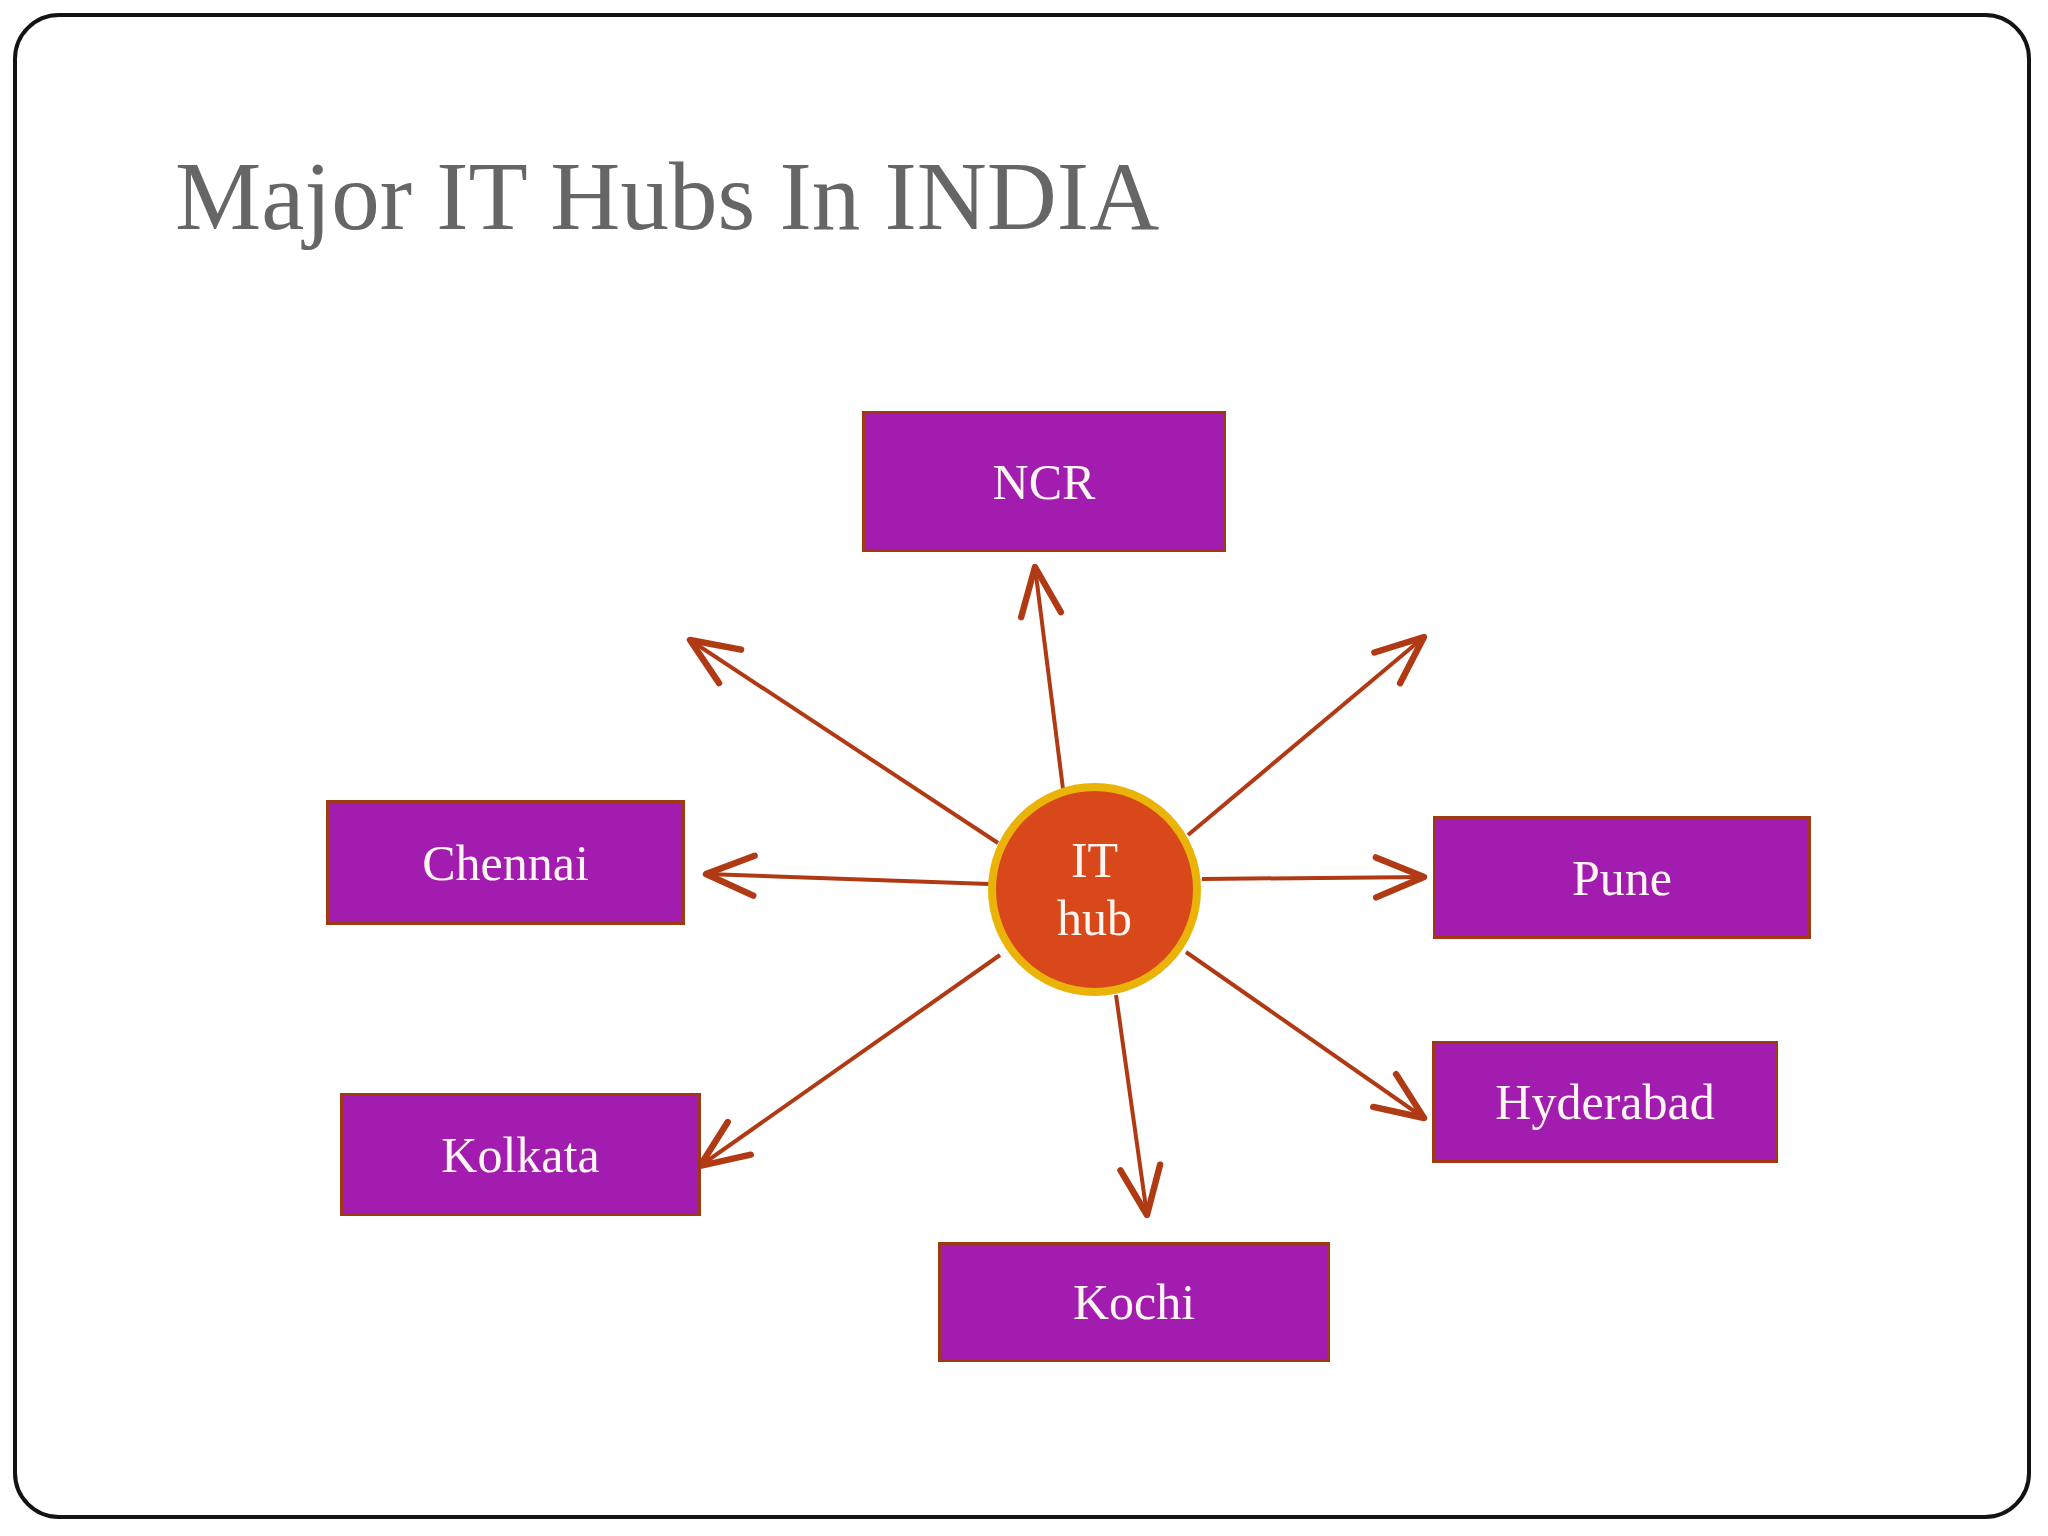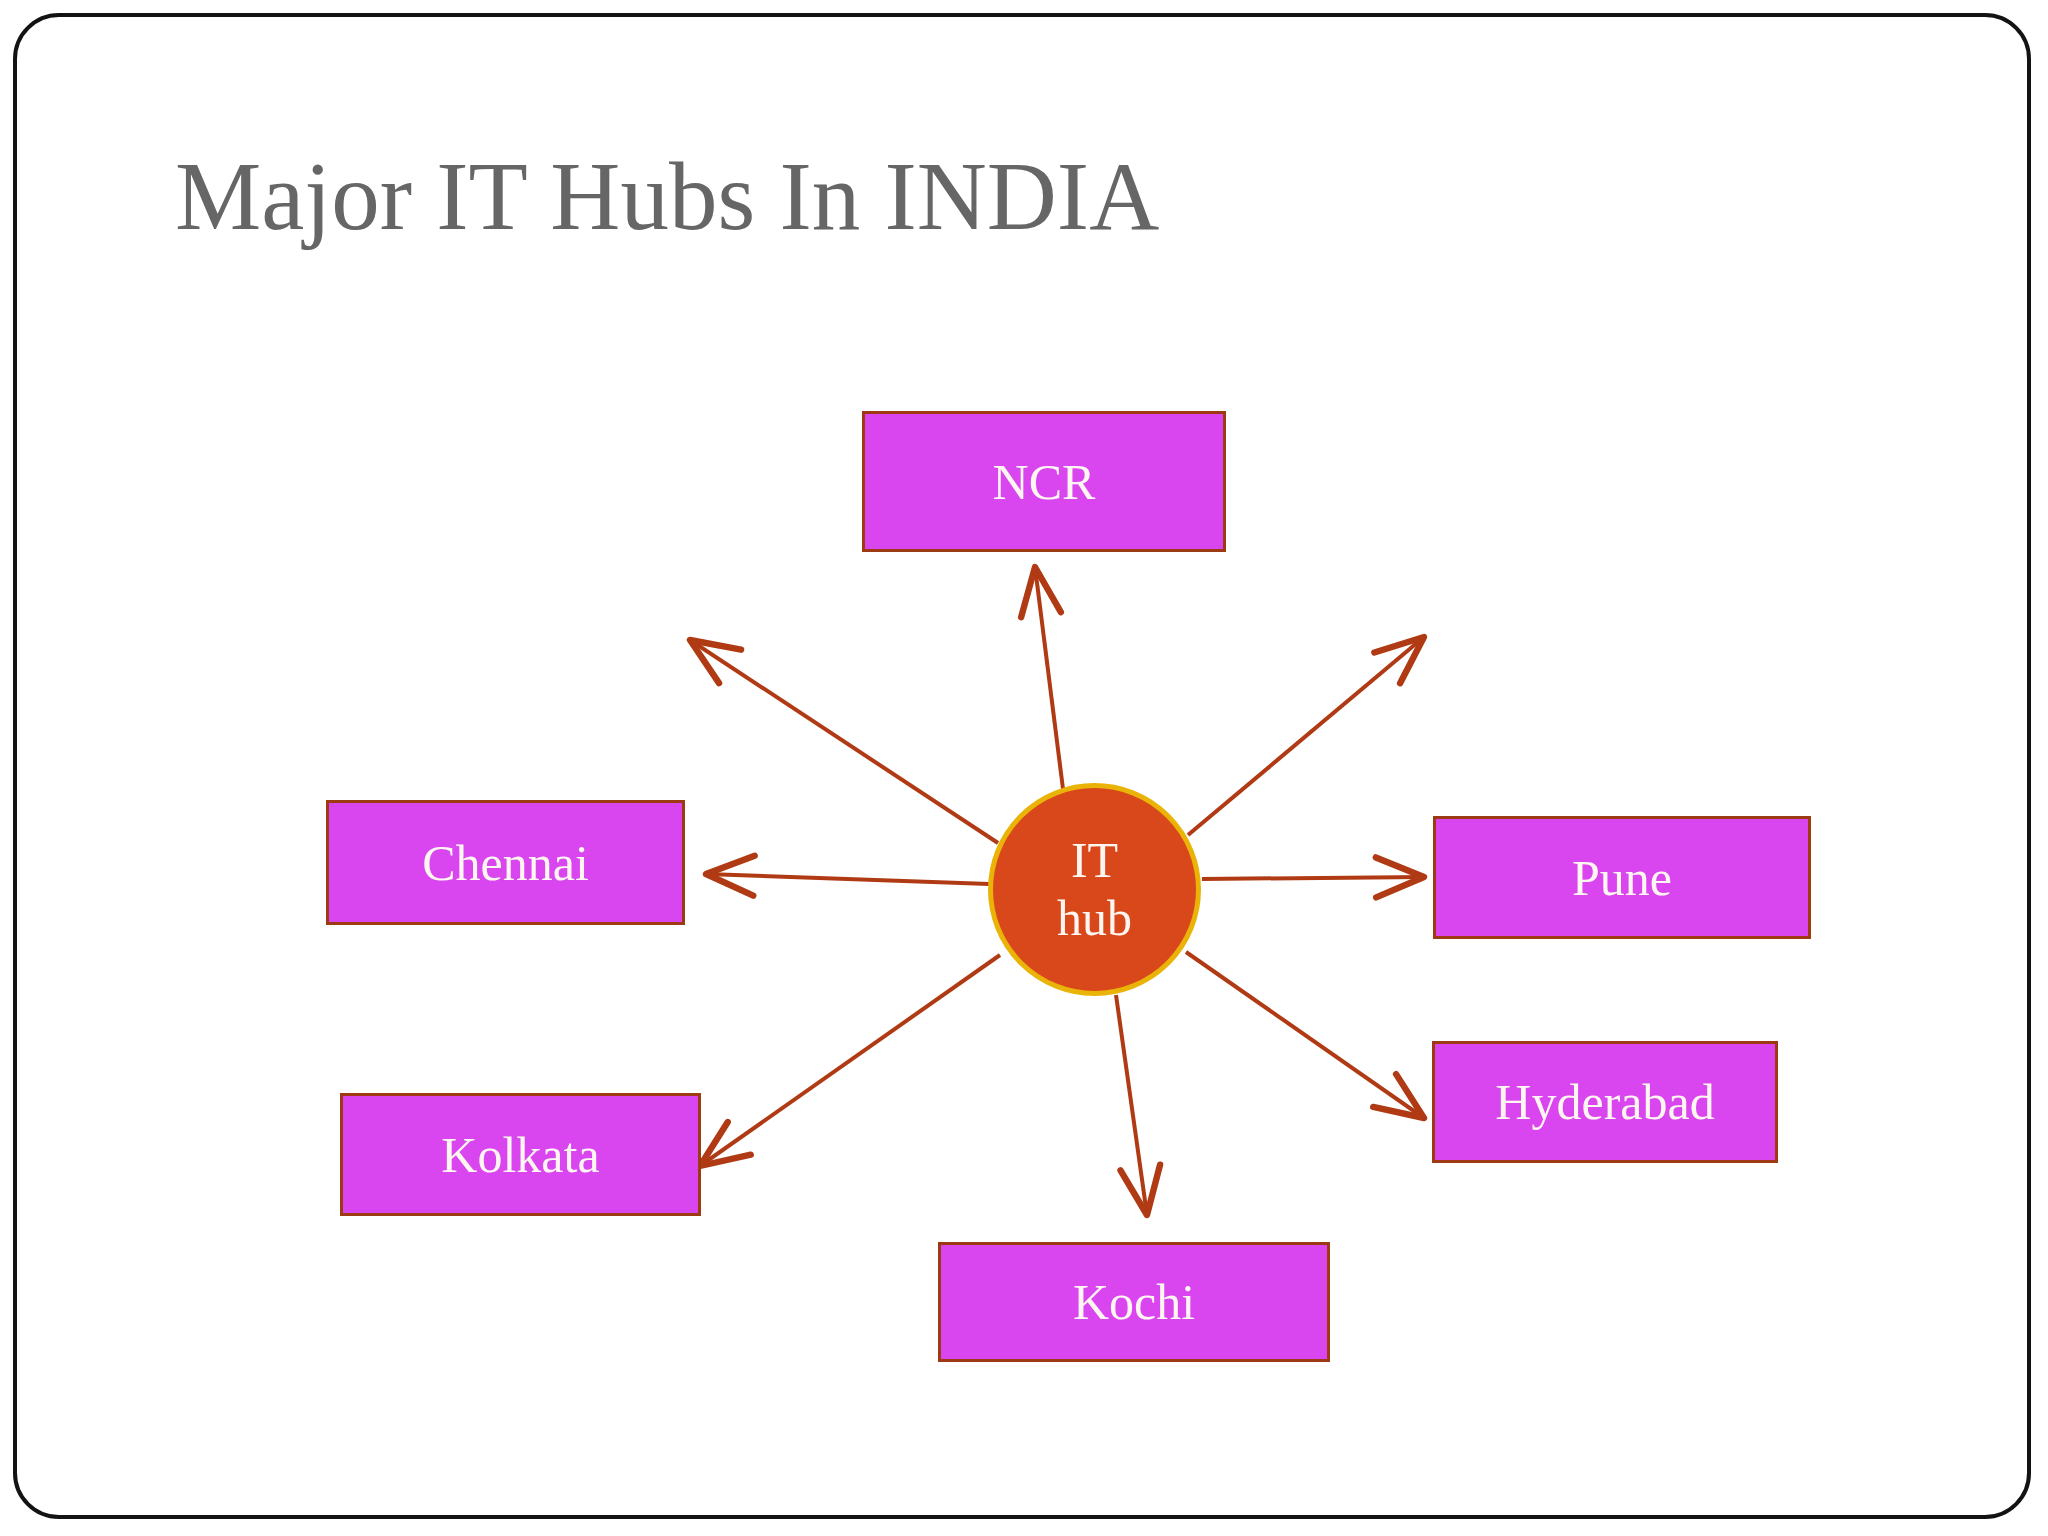--- a/index.html
+++ b/index.html
@@ -40,34 +40,34 @@
   
   #edges {
     position: absolute;
     left: 0;
     top: 0;
     width: 2048px;
     height: 1536px;
   }
   .node {
     position: absolute;
-    background: #d946ef;
+    background: #a21caf;
     border: 3px solid #9E3A13;
     box-sizing: border-box;
     display: flex;
     align-items: center;
     justify-content: center;
     color: #FFF6F1;
     font-size: 50px;
     line-height: 1;
   }
   .hub {
     position: absolute;
     background: #D9481B;
-    border: 5px solid #eab308;
+    border: 8px solid #eab308;
     border-radius: 50%;
     box-sizing: border-box;
     display: flex;
     flex-direction: column;
     align-items: center;
     justify-content: center;
     color: #FFF6F1;
     font-size: 50px;
     line-height: 1.15;
   }

